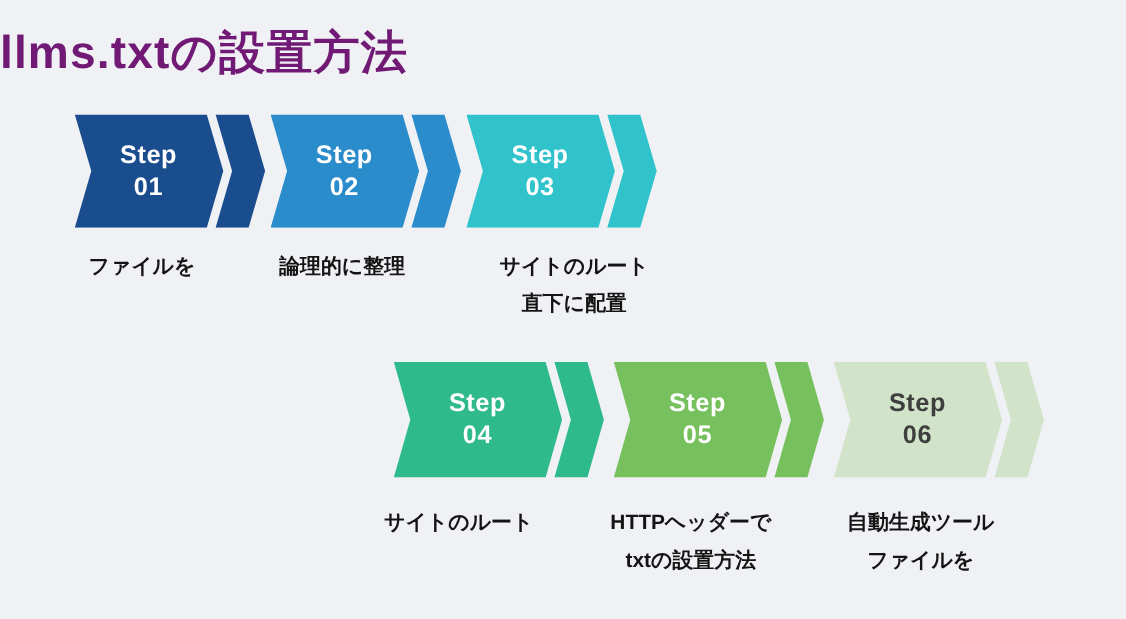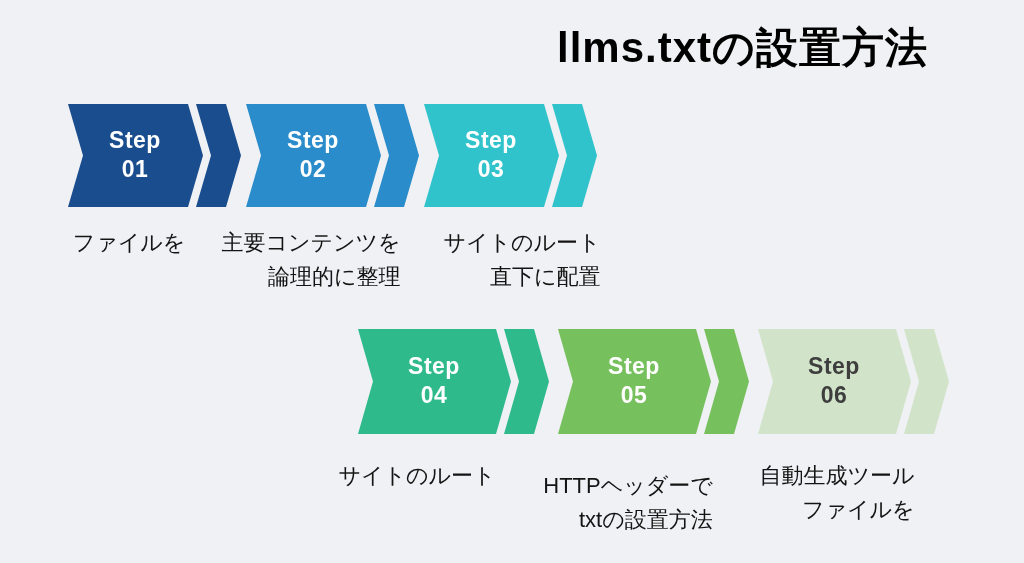--- a/index.html
+++ b/index.html
@@ -3,47 +3,47 @@
 <meta charset="utf-8">
 <style>
   html,body{margin:0;padding:0;}
   body{
     width:1024px;height:563px;position:relative;overflow:hidden;
     background:#f0f1f4;
     font-family:"Liberation Sans","DejaVu Sans",sans-serif;
   }
   .title{
     position:absolute;left:0;top:20px;width:928px;margin:0;
-    text-align:right;font-size:42px;font-weight:800;letter-spacing:1px;
-    color:#000000;
+    text-align:left;font-size:42px;font-weight:800;letter-spacing:1px;
+    color:#701a75;
   }
   .unit{position:absolute;}
   .unit svg{display:block;}
   .unit text{
     text-anchor:middle;font-weight:700;font-size:23px;letter-spacing:0.5px;
     font-family:"Liberation Sans","DejaVu Sans",sans-serif;
   }
   
   .u0{left:68px;top:104px;}
   .u1{left:246px;top:104px;}
   .u2{left:424px;top:104px;}
   
   .u3{left:358px;top:329px;}
   .u4{left:558px;top:329px;}
   .u5{left:758px;top:329px;}
   .label{
     position:absolute;transform:translateX(-50%);
-    text-align:right;font-size:22px;font-weight:400;line-height:34px;
+    text-align:center;font-size:19px;font-weight:700;line-height:34px;
     color:#141414;white-space:nowrap;
   }
   .lb0{left:129px;top:226px;}
   .lb1{left:311px;top:226px;}
   .lb2{left:522px;top:226px;}
   .lb3{left:417px;top:459px;}
-  .lb4{left:628px;top:459px;margin-top:10px;}
+  .lb4{left:628px;top:459px;}
   .lb5{left:837px;top:459px;}
 </style>
 </head>
 <body>
 
 <div class="page">
 
   <h1 class="title">llms.txtの設置方法</h1>
 
   <div class="unit u0">
@@ -97,21 +97,20 @@
       <polygon points="146,0 176,0 191,52.5 176,105 146,105 161,52.5" fill="#d1e4c9"></polygon>
       <text x="76" y="45" fill="#3e3e3e">Step</text>
       <text x="76" y="74" fill="#3e3e3e">06</text>
     </svg>
   </div>
 
   <div class="label lb0">
     <div>ファイルを</div>
   </div>
   <div class="label lb1">
-    <div>主要コンテンツを</div>
     <div>論理的に整理</div>
   </div>
   <div class="label lb2">
     <div>サイトのルート</div>
     <div>直下に配置</div>
   </div>
   <div class="label lb3">
     <div>サイトのルート</div>
   </div>
   <div class="label lb4">

